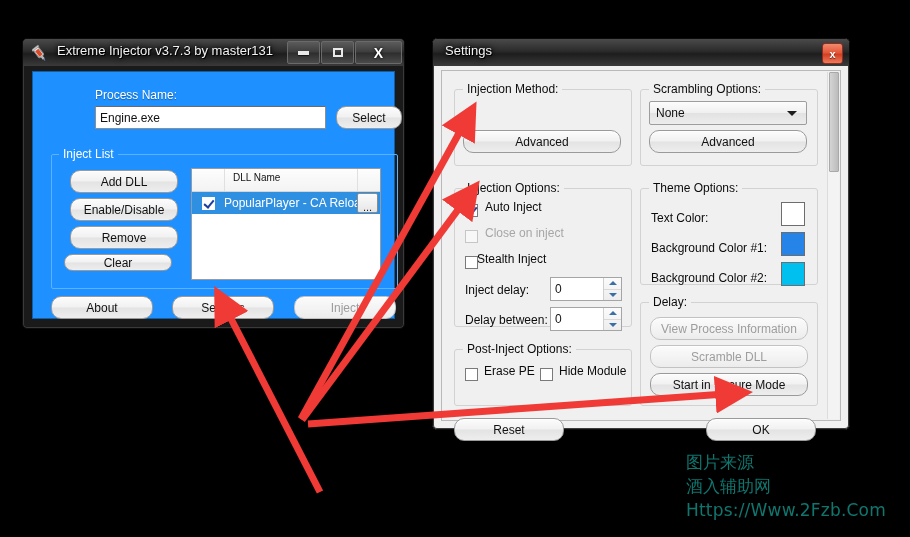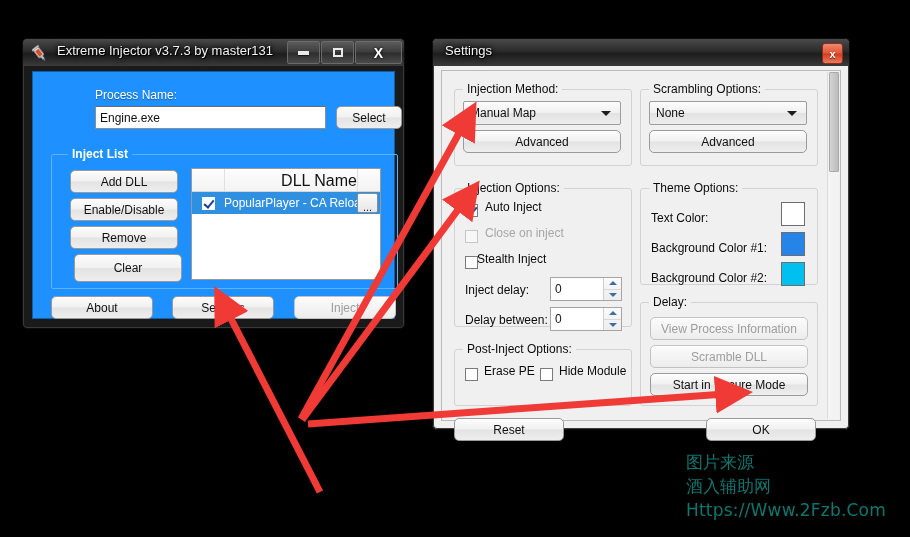--- a/index.html
+++ b/index.html
@@ -44,46 +44,46 @@
   .lbl-blue{color:#fff;font-size:12px;text-shadow:0 1px 1px rgba(0,0,0,.35);}
 
   .txtbox{
     background:#fff;border:1px solid #8e8e8e;border-top-color:#6b6b6b;
     box-sizing:border-box;font-size:12px;color:#111;
     padding:3px 4px;font-family:"Liberation Sans",sans-serif;
   }
 
   .btn{
     box-sizing:border-box;
-    border:1px solid #9a9a9a;border-radius:5px;
+    border:1px solid #9a9a9a;border-radius:10px;
     background:linear-gradient(180deg,#fcfcfc 0%,#f1f1f1 48%,#e3e3e3 52%,#eeeeee 100%);
     color:#111;font-size:12px;
     display:flex;align-items:center;justify-content:center;
     box-shadow:0 1px 0 rgba(255,255,255,.7) inset;
     font-family:"Liberation Sans",sans-serif;
   }
   .btn.dis{color:#9d9d9d;
     background:linear-gradient(180deg,#fbfbfb 0%,#f4f4f4 50%,#ececec 100%);
     border-color:#c2c2c2;}
 
   .group{
     position:absolute;border:1px solid #5bb3ff;border-radius:2px;
   }
   .group > .gtitle{
-    position:absolute;top:-8px;left:16px;background:#1e90ff;padding:0 4px;
-    font-size:12px;color:#fff;white-space:nowrap;font-weight:bold;
+    position:absolute;top:-8px;left:7px;background:#1e90ff;padding:0 4px;
+    font-size:12px;color:#fff;white-space:nowrap;
   }
 
   
   .listview{position:absolute;background:#fff;border:1px solid #9a9a9a;overflow:hidden;}
   .lv-head{height:22px;display:flex;
     background:linear-gradient(180deg,#fdfdfd 0%,#f3f3f3 100%);
     border-bottom:1px solid #d7d7d7;}
   .lv-head .c0{width:32px;border-right:1px solid #e0e0e0;}
-  .lv-head .c1{flex:1;border-right:1px solid #e0e0e0;padding:3px 0 8px 8px;font-size:16px;color:#111;text-align:right;}
+  .lv-head .c1{flex:1;border-right:1px solid #e0e0e0;padding:3px 0 8px 8px;font-size:10px;color:#111;}
   .lv-head .c2{width:22px;}
   .lv-row{height:22px;display:flex;align-items:center;background:#2f8fe0;}
   .lv-row .cb{width:32px;display:flex;align-items:center;justify-content:center;}
   .lv-row .nm{flex:1;font-size:12px;color:#fff;white-space:nowrap;overflow:hidden;}
   .dots-btn{
     width:19px;height:18px;margin-right:2px;border:1px solid #8b8b8b;border-radius:2px;
     background:linear-gradient(180deg,#fbfbfb,#e6e6e6);
     font-size:11px;color:#222;display:flex;align-items:flex-end;justify-content:center;
     line-height:10px;
   }
@@ -200,21 +200,21 @@
     <input class="abs txtbox" style="left: 62px; top: 34px; width: 231px; height: 23px;" value="Engine.exe">
 
     <div class="abs btn" style="left:303px;top:34px;width:66px;height:23px">Select</div>
 
     <div class="group" style="left:18px;top:82px;width:345px;height:133px">
       <div class="gtitle">Inject List</div>
 
       <div class="abs btn" style="left:18px;top:15px;width:108px;height:23px">Add DLL</div>
       <div class="abs btn" style="left:18px;top:43px;width:108px;height:23px">Enable/Disable</div>
       <div class="abs btn" style="left:18px;top:71px;width:108px;height:23px">Remove</div>
-      <div class="abs btn" style="left:22px;top:99px;width:108px;height:28px">Clear</div>
+      <div class="abs btn" style="left:12px;top:99px;width:108px;height:17px">Clear</div>
 
       <div class="listview" style="left:139px;top:13px;width:188px;height:110px">
         <div class="lv-head">
           <div class="c0"></div>
           <div class="c1">DLL Name</div>
           <div class="c2"></div>
         </div>
         <div class="lv-row">
           <div class="cb">
             <span class="cbx white checked"></span>
@@ -237,24 +237,20 @@
     <div class="tb-text" style="left:12px">Settings</div>
     <div class="sbtn-close">
       <span>x</span>
     </div>
   </div>
 
   <div class="set-body">
 
     <div class="gbox" style="left:12px;top:18px;width:176px;height:75px">
       <div class="gbt">Injection Method:</div>
-      <div class="combo" style="left:8px;top:11px;width:158px">
-        <span>Manual Map</span>
-        <span class="arr"></span>
-      </div>
       <div class="abs btn" style="left:8px;top:40px;width:158px;height:23px">Advanced</div>
     </div>
 
     <div class="gbox" style="left:198px;top:18px;width:176px;height:75px">
       <div class="gbt">Scrambling Options:</div>
       <div class="combo" style="left:8px;top:11px;width:158px">
         <span>None</span>
         <span class="arr"></span>
       </div>
       <div class="abs btn" style="left:8px;top:40px;width:158px;height:23px">Advanced</div>

